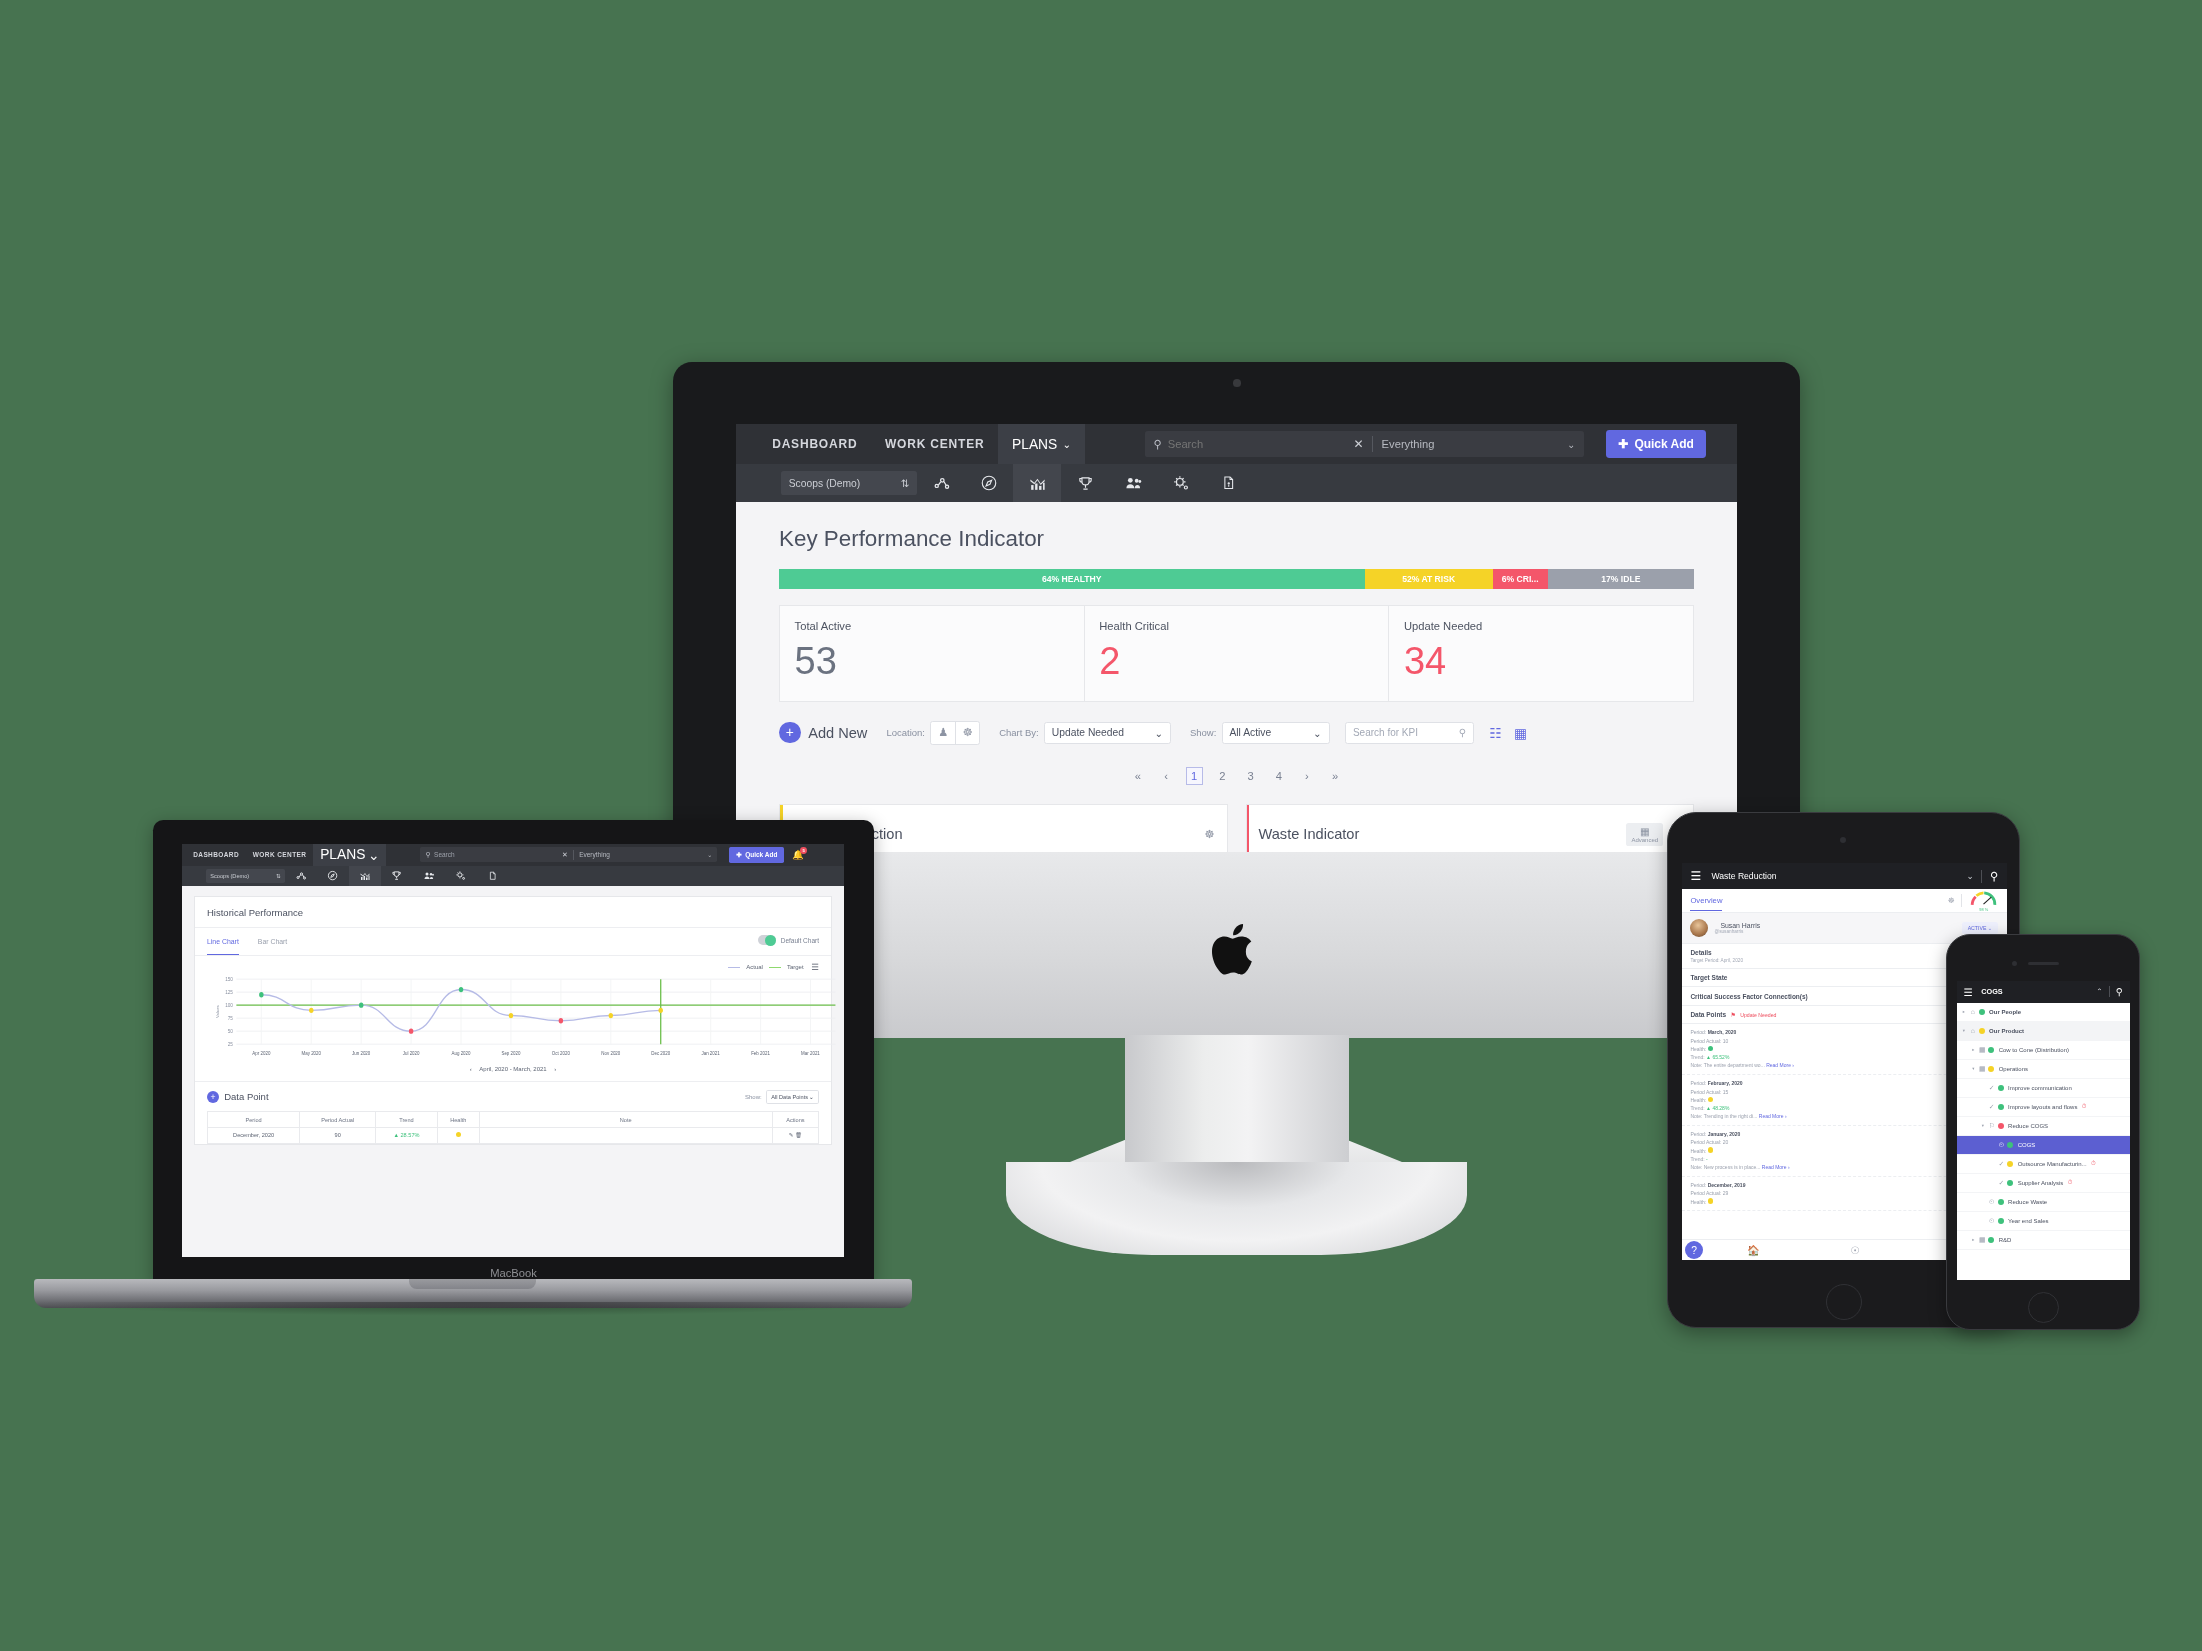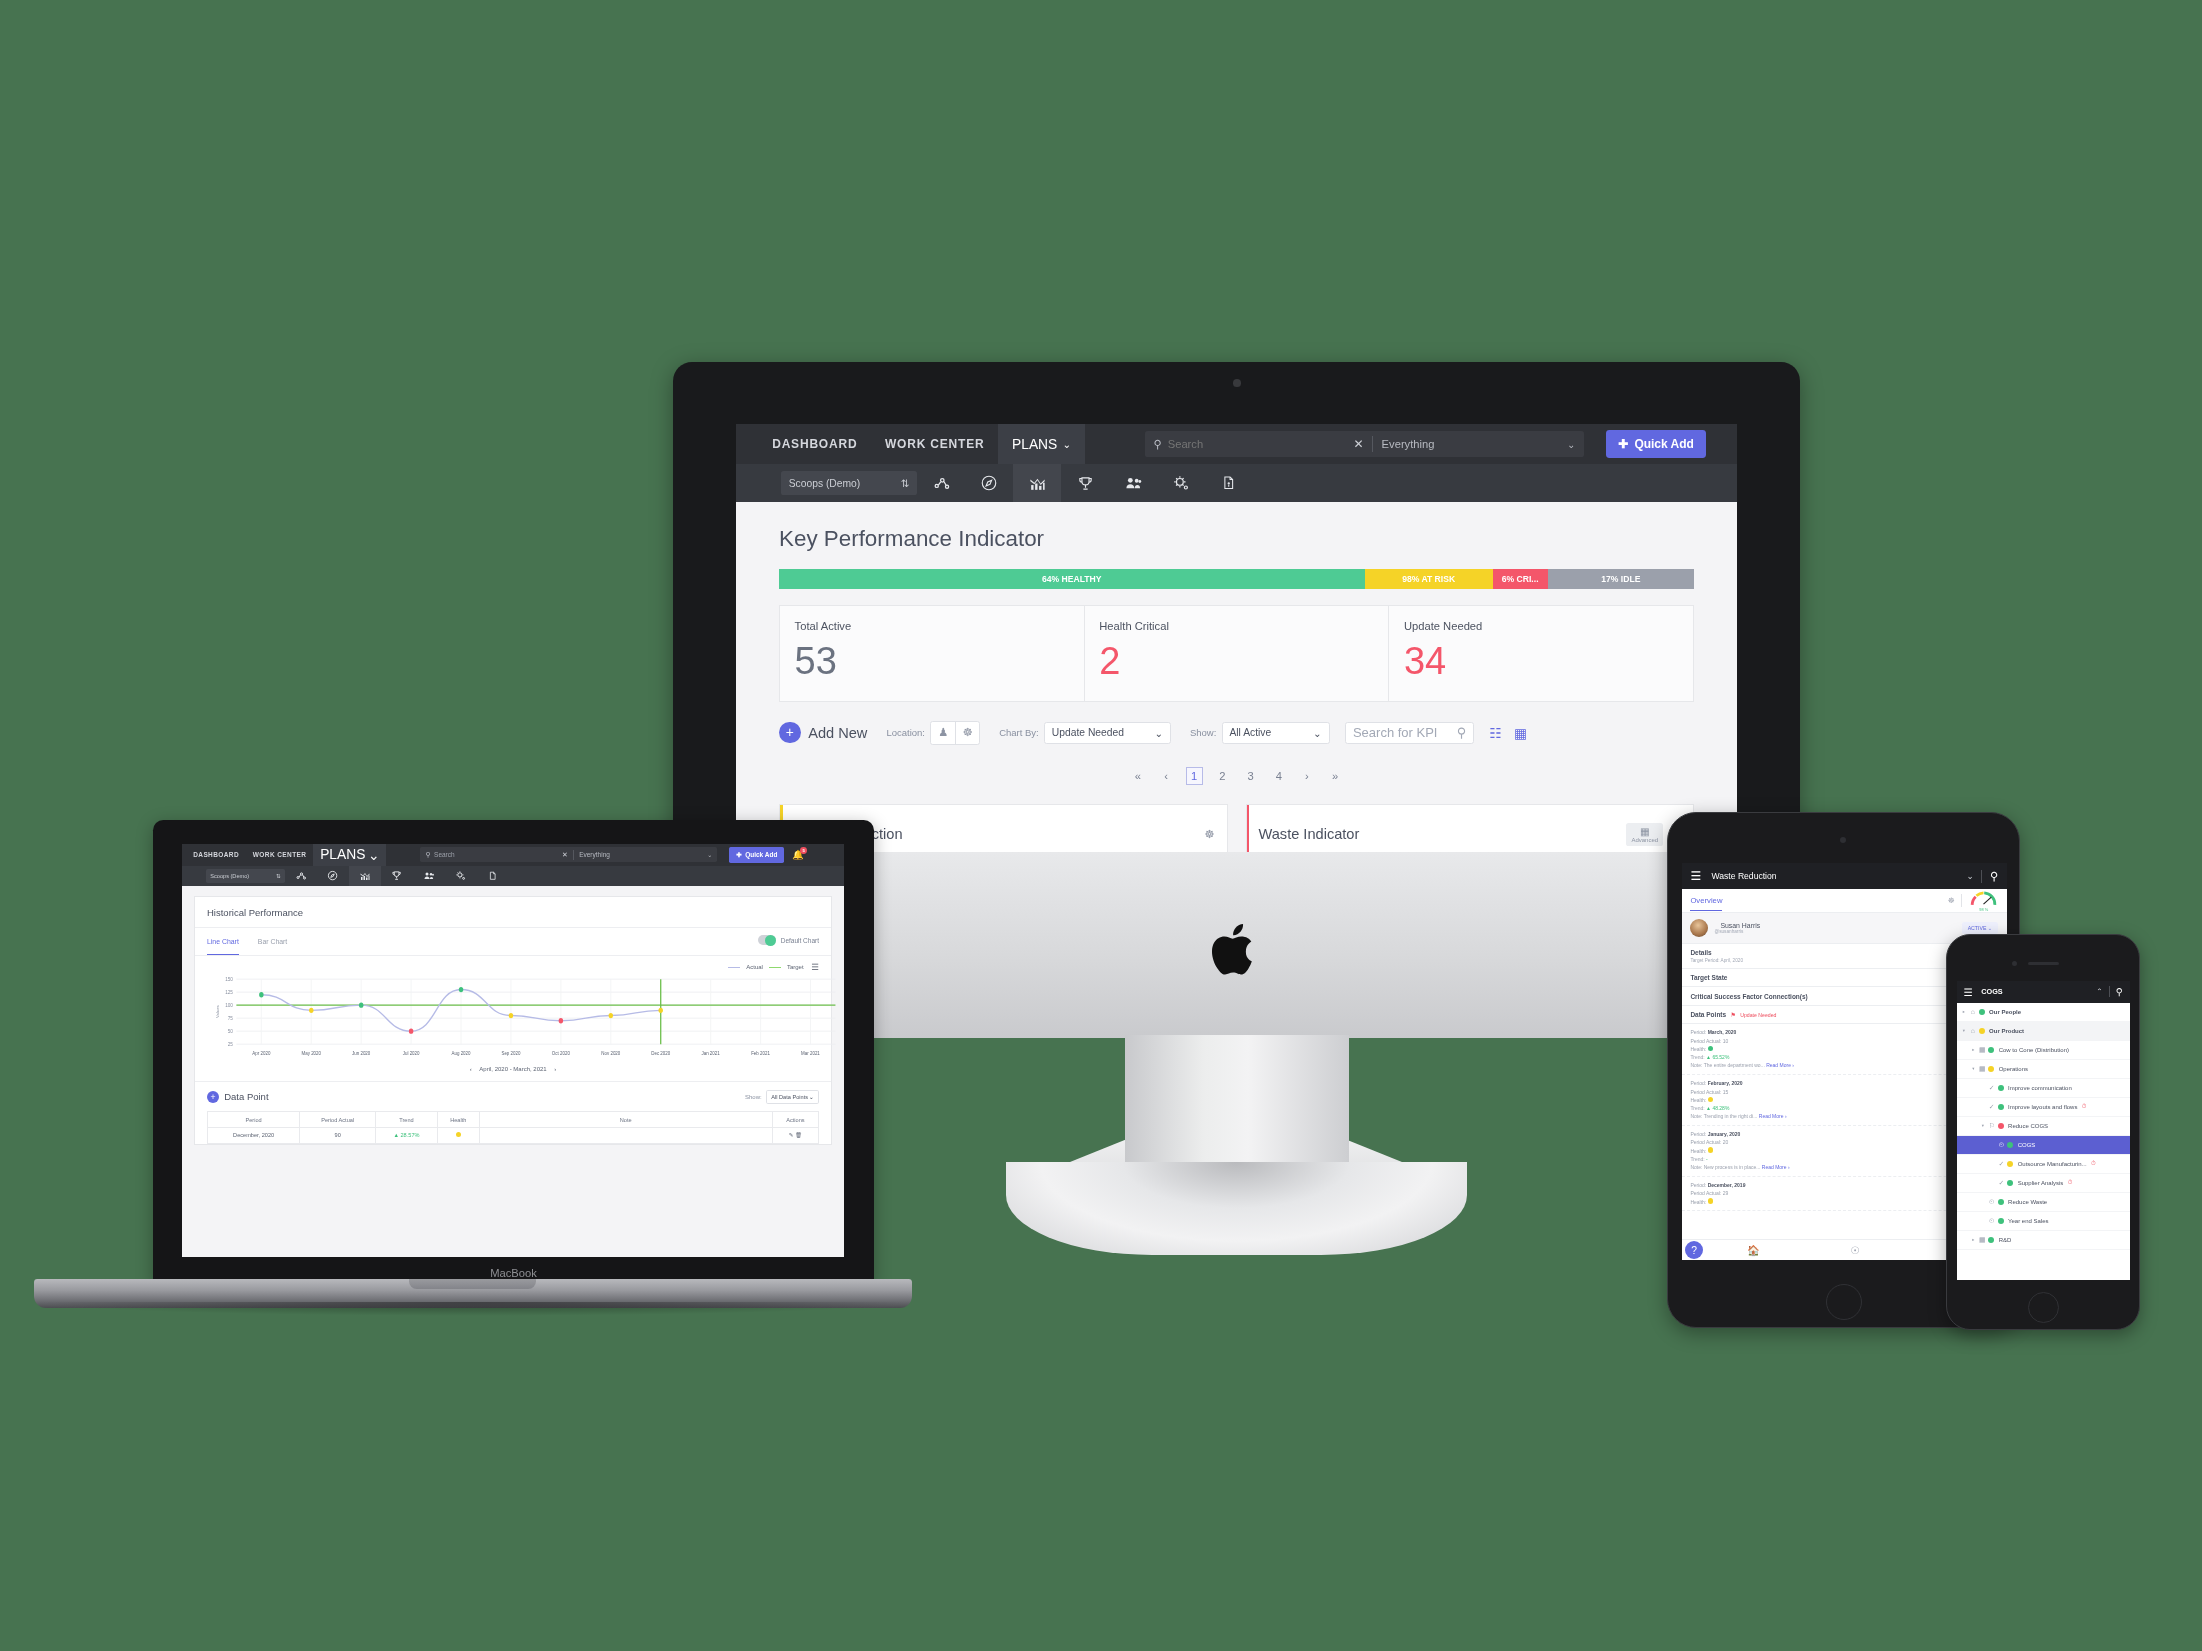--- a/index.html
+++ b/index.html
@@ -78,21 +78,21 @@
   .plusc{ width:21.5px;height:21.5px;border-radius:50%;background:#6168e0;color:#fff;
     display:flex;align-items:center;justify-content:center;font-size:13.8px;}
   .addnew .t{ font-size:14.6px;color:#4b5160;}
   .tb-lab{ font-size:9.5px;color:#8990a0;margin-left:19px;margin-right:5.2px;}
   .segbtn{display:flex;border:0.9px solid #dfe1e6;border-radius:2.6px;background:#fff;}
   .segbtn span{width:24px;height:22.4px;display:flex;align-items:center;justify-content:center;color:#8d94a3;font-size:11.2px;}
   .segbtn span+span{border-left:0.9px solid #dfe1e6;}
   .selbox{border:0.9px solid #dfe1e6;background:#fff;height:22.4px;border-radius:2.6px;
     display:flex;align-items:center;justify-content:space-between;font-size:10.3px;color:#4b5160;padding:0 6.9px;}
   .kpisearch{border:0.9px solid #dfe1e6;background:#fff;height:22.4px;width:129px;border-radius:2.6px;
-    display:flex;align-items:center;justify-content:space-between;font-size:13px;color:#a3a9b6;padding:0 6.9px;margin-left:15.5px;}
+    display:flex;align-items:center;justify-content:space-between;font-size:10px;color:#a3a9b6;padding:0 6.9px;margin-left:15.5px;}
   .viewicons{display:flex;gap:6px;margin-left:12px;}
   .viewicons span{width:19px;height:19px;display:flex;align-items:center;justify-content:center;font-size:13.8px;color:#6168e0;}
   .pagination{display:flex;justify-content:center;align-items:center;gap:11.2px;margin-top:22.4px;
     font-size:11.2px;color:#7a8192;}
   .pagination .pg{width:17px;height:18px;display:flex;align-items:center;justify-content:center;}
   .pagination .pg.on{border:0.9px solid #b7bbe8;color:#6168e0;background:#f6f6fe;}
   .cardrow{display:flex;gap:18px;margin-top:19px;}
   .kcard{flex:1;background:#fff;border:0.9px solid #e6e7ea;height:60px;display:flex;align-items:center;
     padding:0 12px;position:relative;}
   .kcard .bar{position:absolute;left:0;top:0;bottom:0;width:2.6px;}
@@ -318,21 +318,21 @@
                 <circle cx="12" cy="13" r="1"></circle>
                 <path d="M12 15v3"></path>
               </svg>
         </div>
       </div>
 
       <div class="imac-body-content">
         <div class="page-title">Key Performance Indicator</div>
         <div class="healthbar" id="imac-health">
               <div style="flex: 64 1 0%; background: rgb(78, 203, 148);">64% HEALTHY</div>
-              <div style="flex: 14 1 0%; background: rgb(245, 211, 39);">98% AT RISK</div>
+              <div style="flex: 14 1 0%; background: rgb(245, 211, 39);">52% AT RISK</div>
               <div style="flex: 6 1 0%; background: rgb(244, 86, 106);">6% CRI...</div>
               <div style="flex: 16 1 0%; background: rgb(155, 160, 171);">17% IDLE</div>
             </div>
         <div class="kpicards" id="imac-kpicards">
               <div class="kpicard">
                 <div class="lbl">Total Active</div>
                 <div class="val" style="color: rgb(107, 114, 128);">53</div>
               </div>
               <div class="kpicard">
                 <div class="lbl">Health Critical</div>

